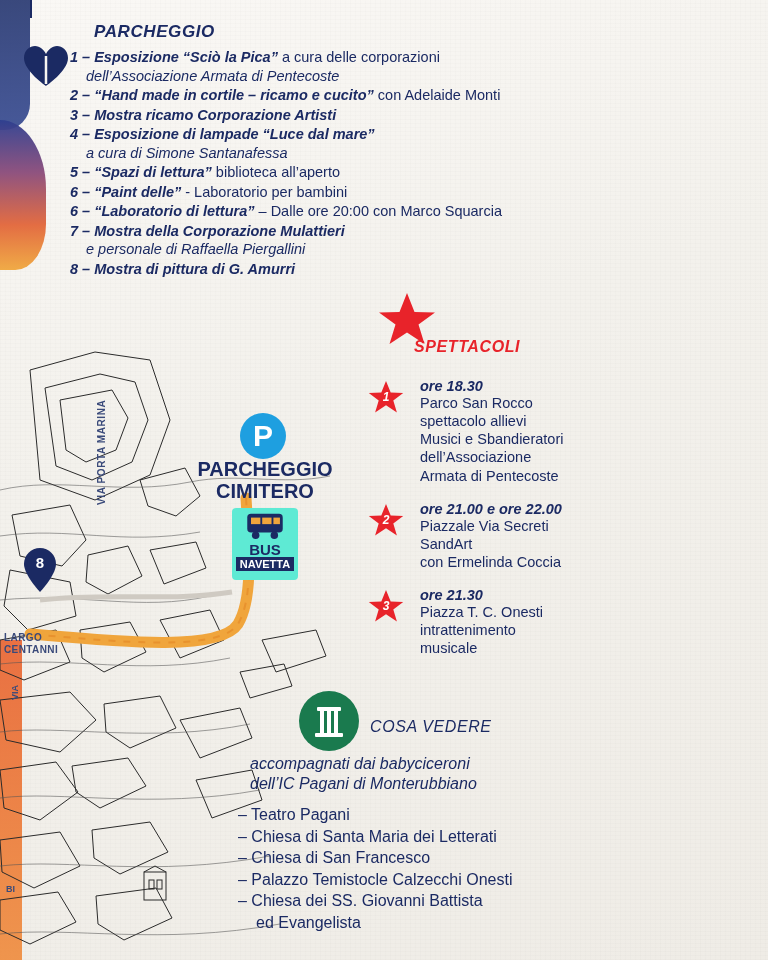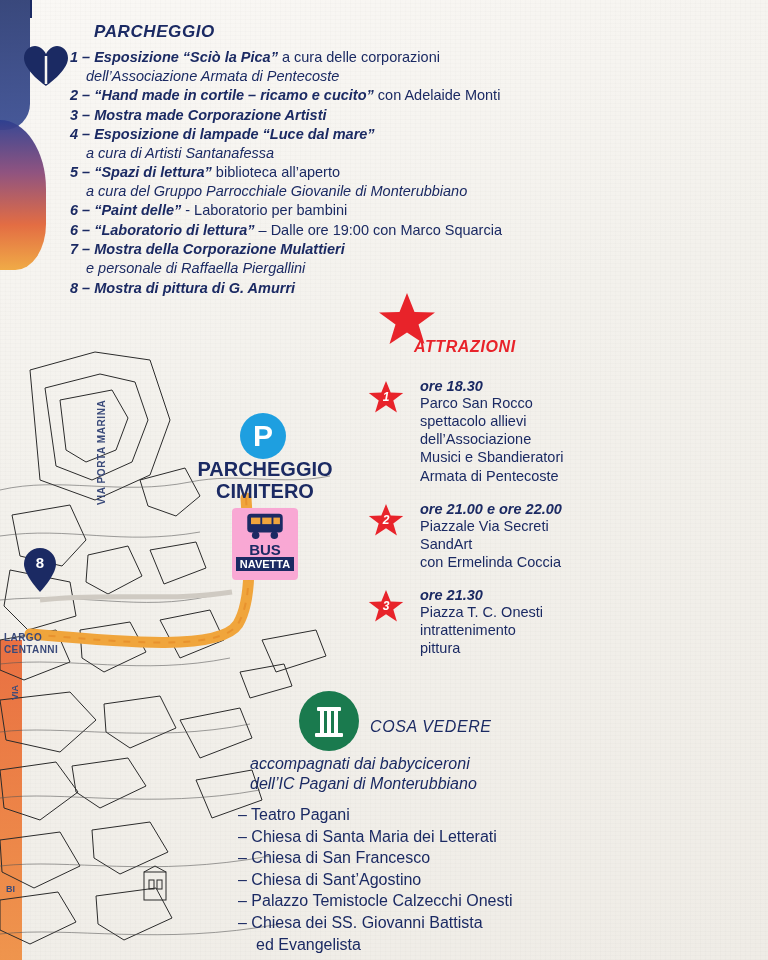--- a/index.html
+++ b/index.html
@@ -104,21 +104,21 @@
     border-radius:50%; background:#1e9fe0; color:#fff;
     font-weight:bold; font-size:30px; display:flex; align-items:center; justify-content:center;
     font-family:"Liberation Sans", sans-serif;
   }
   .p-label{
     position:absolute; left:190px; top:458px; width:150px; text-align:center;
     color:#1b2a63; font-weight:bold; font-size:20px; line-height:1.12;
   }
   .bus-box{
     position:absolute; left:232px; top:508px; width:66px; height:72px;
-    background:#f9a8d4; border-radius:4px;
+    background:#5eead4; border-radius:4px;
     display:flex; flex-direction:column; align-items:center; justify-content:flex-start;
     padding-top:4px;
   }
   .bus-box .bus-glyph{ width:42px; height:28px; }
   .bus-box .bus-t1{ color:#1b2a63; font-weight:bold; font-size:15px; line-height:1; margin-top:2px; }
   .bus-box .bus-t2{ color:#fff; font-weight:bold; font-size:11px; background:#1b2a63; padding:1px 4px; margin-top:0; }
   .marker8{ position:absolute; left:24px; top:548px; width:32px; height:44px; }
   .marker8 span{
     position:absolute; left:0; top:6px; width:32px; text-align:center;
     color:#fff; font-weight:bold; font-size:15px;
@@ -244,51 +244,51 @@
   <svg class="heart-icon" viewBox="0 0 48 44">
     <path d="M24 42 C24 42 2 27 2 14 C2 6 8 2 13 2 C18 2 22 6 24 10 C26 6 30 2 35 2 C40 2 46 6 46 14 C46 27 24 42 24 42 Z" fill="#1b2a63"></path>
     <path d="M24 12 L24 40" stroke="#f7f5f1" stroke-width="2.5"></path>
   </svg>
   <div class="attr-head">
     <div class="sec-title">PARCHEGGIO</div>
   </div>
   <ul class="attr-list">
     <li><span class="b"><span>1 –</span> <span>Esposizione “Sciò la Pica”</span></span><span class="n"> a cura delle corporazioni</span><span class="sub">dell’Associazione Armata di Pentecoste</span></li>
     <li><span class="b"><span>2 –</span> <span>“Hand made in cortile –  ricamo e cucito”</span></span><span class="n"> con Adelaide Monti</span></li>
-    <li><span class="b"><span>3 –</span> <span>Mostra made Corporazione Artisti</span></span></li>
-    <li><span class="b"><span>4 –</span> <span>Esposizione di lampade “Luce dal mare”</span></span><span class="sub">a cura di Artisti Santanafessa</span></li>
-    <li><span class="b"><span>5 –</span> <span>“Spazi di lettura”</span></span><span class="n"> biblioteca all’aperto</span><span class="sub">a cura del Gruppo Parrocchiale Giovanile di Monterubbiano</span></li>
+    <li><span class="b"><span>3 –</span> <span>Mostra ricamo Corporazione Artisti</span></span></li>
+    <li><span class="b"><span>4 –</span> <span>Esposizione di lampade “Luce dal mare”</span></span><span class="sub">a cura di Simone Santanafessa</span></li>
+    <li><span class="b"><span>5 –</span> <span>“Spazi di lettura”</span></span><span class="n"> biblioteca all’aperto</span></li>
     <li><span class="b"><span>6 –</span> <span>“Paint delle”</span></span><span class="n"> - Laboratorio per bambini</span></li>
-    <li><span class="b"><span>6 –</span> <span>“Laboratorio di lettura”</span></span><span class="n"> – Dalle ore 19:00 con Marco Squarcia</span></li>
+    <li><span class="b"><span>6 –</span> <span>“Laboratorio di lettura”</span></span><span class="n"> – Dalle ore 20:00 con Marco Squarcia</span></li>
     <li><span class="b"><span>7 –</span> <span>Mostra della Corporazione Mulattieri</span></span><span class="sub b">e personale di Raffaella Piergallini</span></li>
     <li><span class="b"><span>8 –</span> <span>Mostra di pittura di G. Amurri</span></span></li>
   </ul>
 </div>
 
 <div class="spettacoli">
   <svg class="big-star" width="58" height="56" viewBox="0 0 58 56">
     <path d="M29 1 L36.5 20 L57 20.5 L40.5 32.5 L46.5 52 L29 40.5 L11.5 52 L17.5 32.5 L1 20.5 L21.5 20 Z" fill="#e8232a"></path>
   </svg>
-  <div class="spett-title">ATTRAZIONI</div>
+  <div class="spett-title">SPETTACOLI</div>
 
   <div style="height:74px"></div>
 
   <div class="spett-item">
     <div class="numstar">
       <svg width="36" height="36" viewBox="0 0 36 36">
           <path d="M18 1 L22.7 12.6 L35.2 13 L25.3 20.4 L28.9 32.4 L18 25.3 L7.1 32.4 L10.7 20.4 L0.8 13 L13.3 12.6 Z" fill="#e8232a"></path>
         </svg>
       <span>1</span>
     </div>
     <div class="spett-time">ore 18.30</div>
     <div class="spett-lines">
       <div>Parco San Rocco</div>
       <div>spettacolo allievi</div>
+      <div>Musici e Sbandieratori</div>
       <div>dell’Associazione</div>
-      <div>Musici e Sbandieratori</div>
       <div>Armata di Pentecoste</div>
     </div>
   </div>
 
   <div class="spett-item" style="margin-top:16px">
     <div class="numstar">
       <svg width="36" height="36" viewBox="0 0 36 36">
           <path d="M18 1 L22.7 12.6 L35.2 13 L25.3 20.4 L28.9 32.4 L18 25.3 L7.1 32.4 L10.7 20.4 L0.8 13 L13.3 12.6 Z" fill="#e8232a"></path>
         </svg>
       <span>2</span>
@@ -305,21 +305,21 @@
     <div class="numstar">
       <svg width="36" height="36" viewBox="0 0 36 36">
           <path d="M18 1 L22.7 12.6 L35.2 13 L25.3 20.4 L28.9 32.4 L18 25.3 L7.1 32.4 L10.7 20.4 L0.8 13 L13.3 12.6 Z" fill="#e8232a"></path>
         </svg>
       <span>3</span>
     </div>
     <div class="spett-time">ore 21.30</div>
     <div class="spett-lines">
       <div>Piazza T. C. Onesti</div>
       <div>intrattenimento</div>
-      <div>pittura</div>
+      <div>musicale</div>
     </div>
   </div>
 </div>
 
 <div class="cosa">
   <svg class="cosa-icon" viewBox="0 0 62 62">
     <circle cx="31" cy="31" r="30" fill="#1a7a4e"></circle>
     <rect x="19" y="17" width="24" height="4" rx="1" fill="#fff"></rect>
     <rect x="22" y="21" width="4" height="22" fill="#fff"></rect>
     <rect x="29" y="21" width="4" height="22" fill="#fff"></rect>
@@ -328,17 +328,16 @@
   </svg>
   <div class="cosa-title">COSA VEDERE</div>
   <div class="cosa-sub">
     <div>accompagnati dai babyciceroni</div>
     <div>dell’IC Pagani di Monterubbiano</div>
   </div>
   <ul class="cosa-list">
     <li><span>– Teatro Pagani</span></li>
     <li><span>– Chiesa di Santa Maria dei Letterati</span></li>
     <li><span>– Chiesa di San Francesco</span></li>
-    <li><span>– Chiesa di Sant’Agostino</span></li>
     <li><span>– Palazzo Temistocle Calzecchi Onesti</span></li>
     <li><span>– Chiesa dei SS. Giovanni Battista</span><span class="ind">ed Evangelista</span></li>
   </ul>
 </div>
 
 </body></html>

